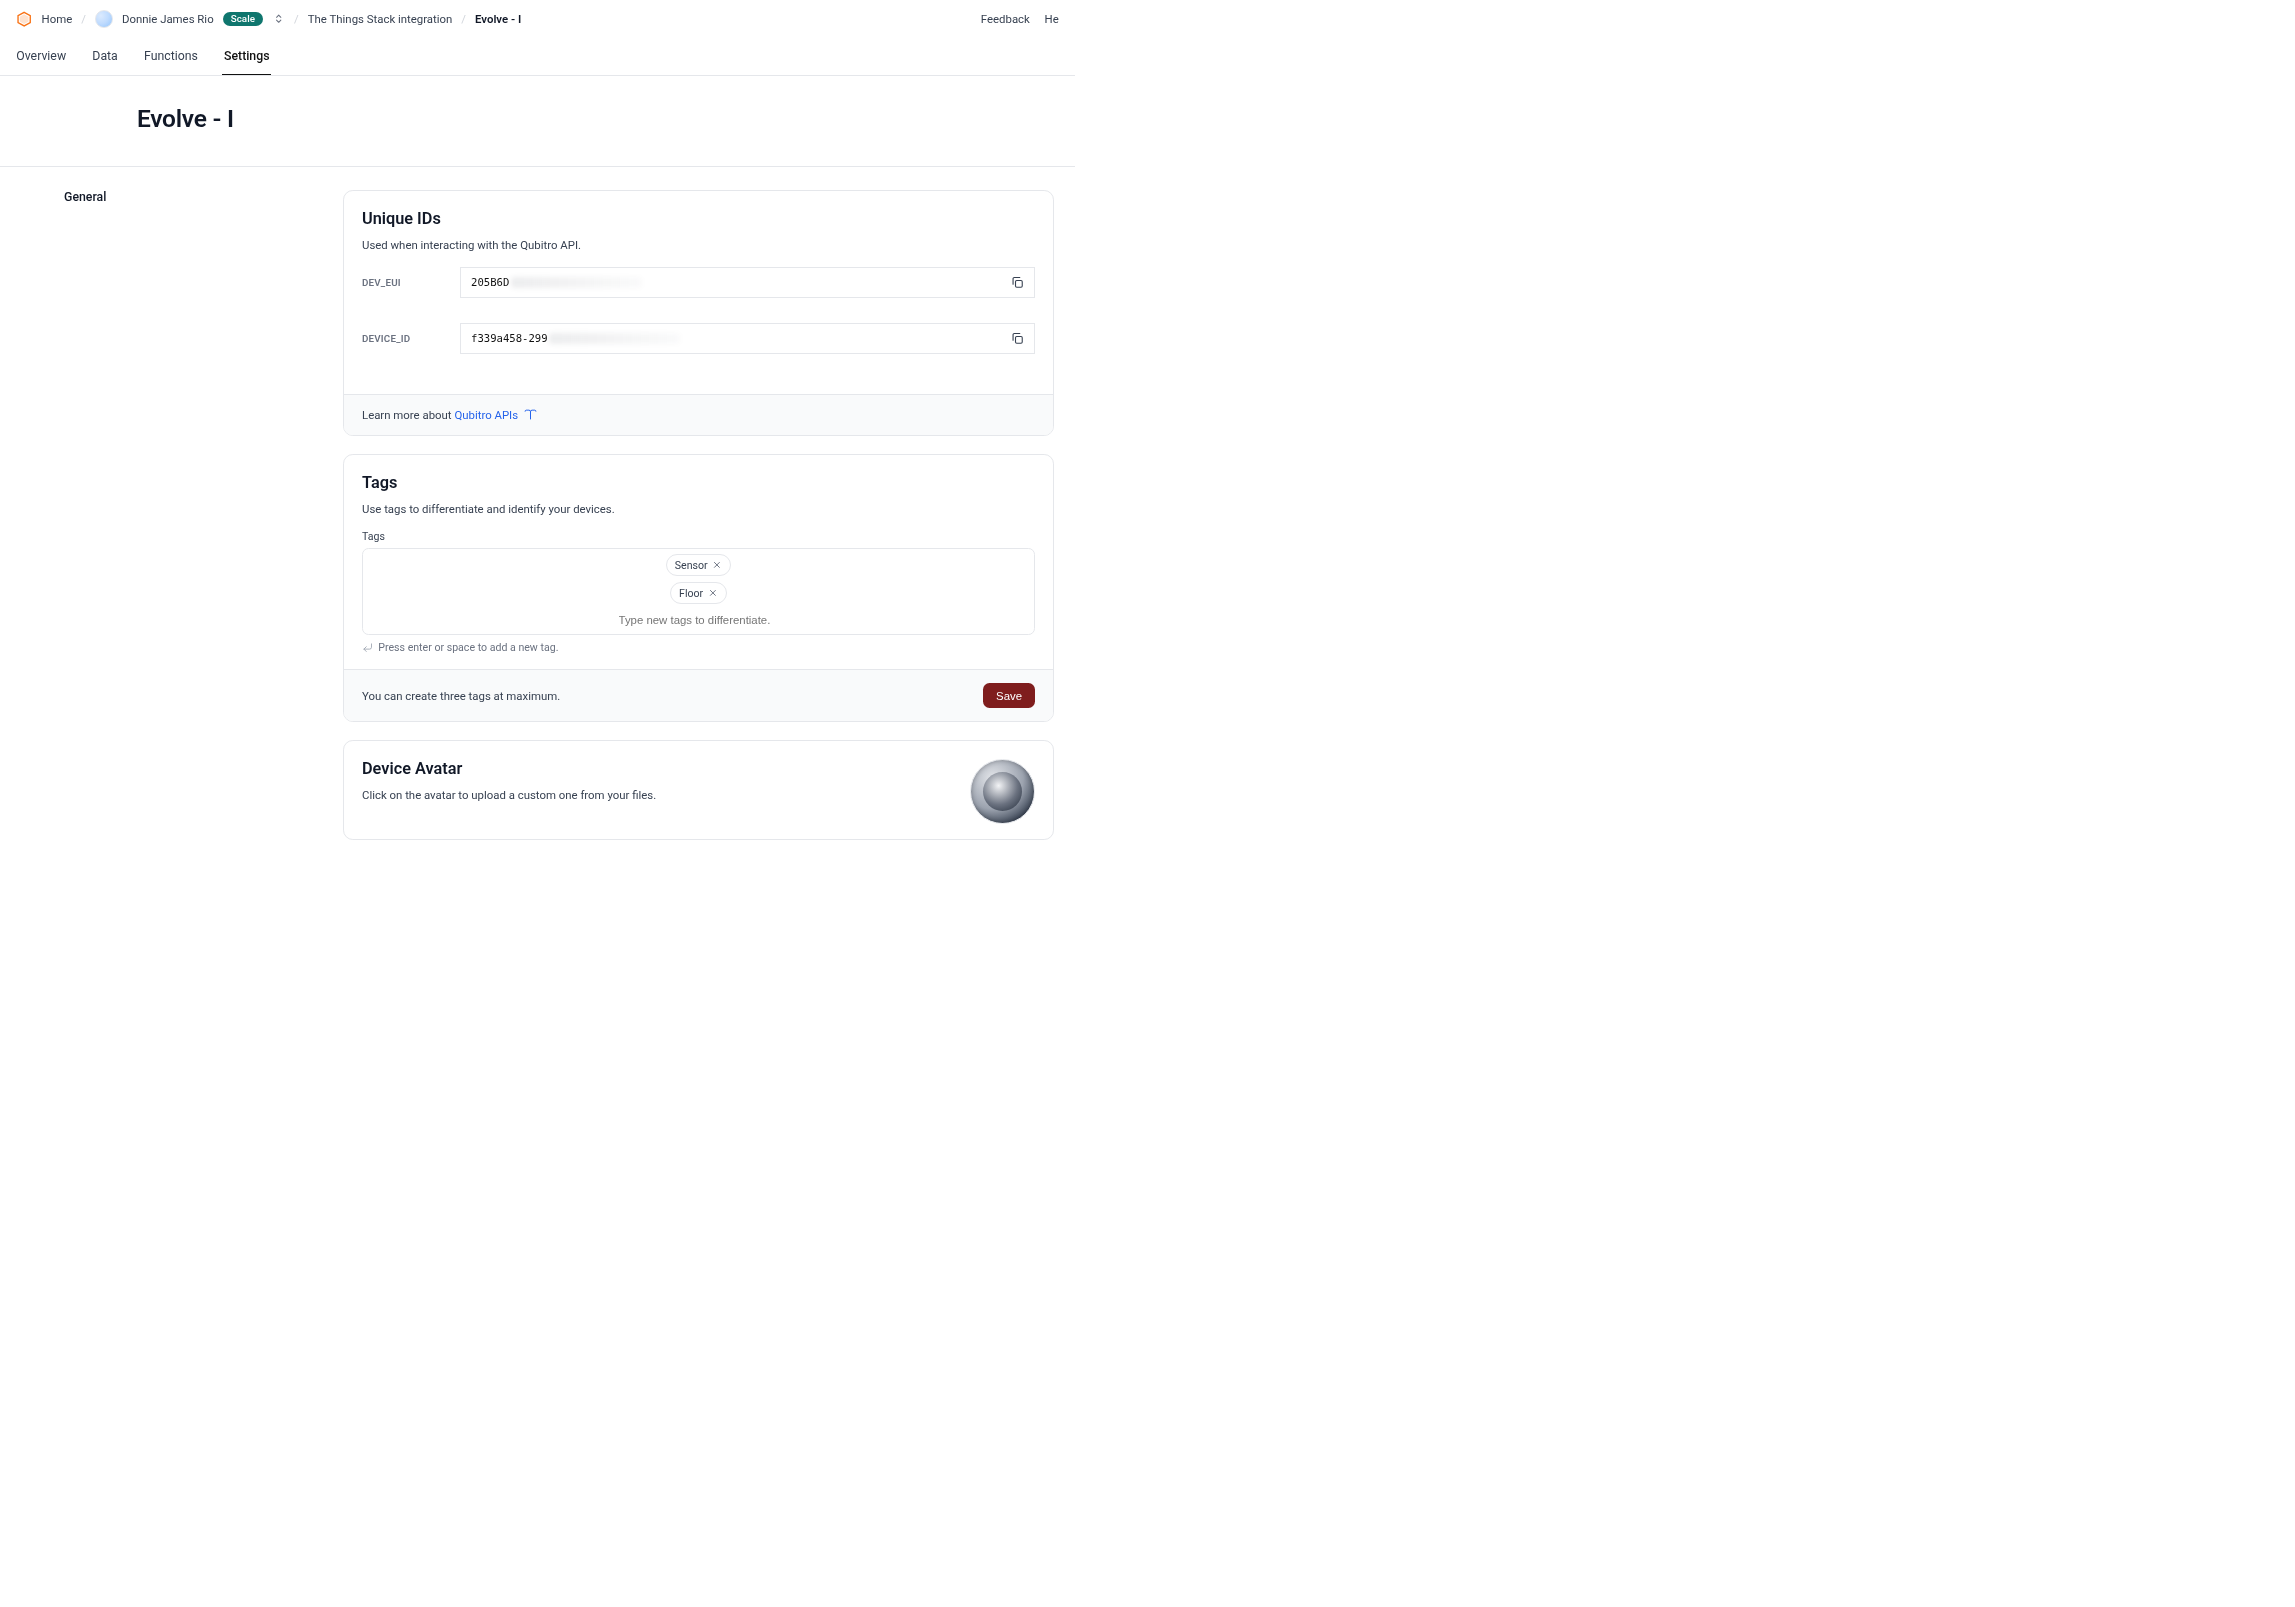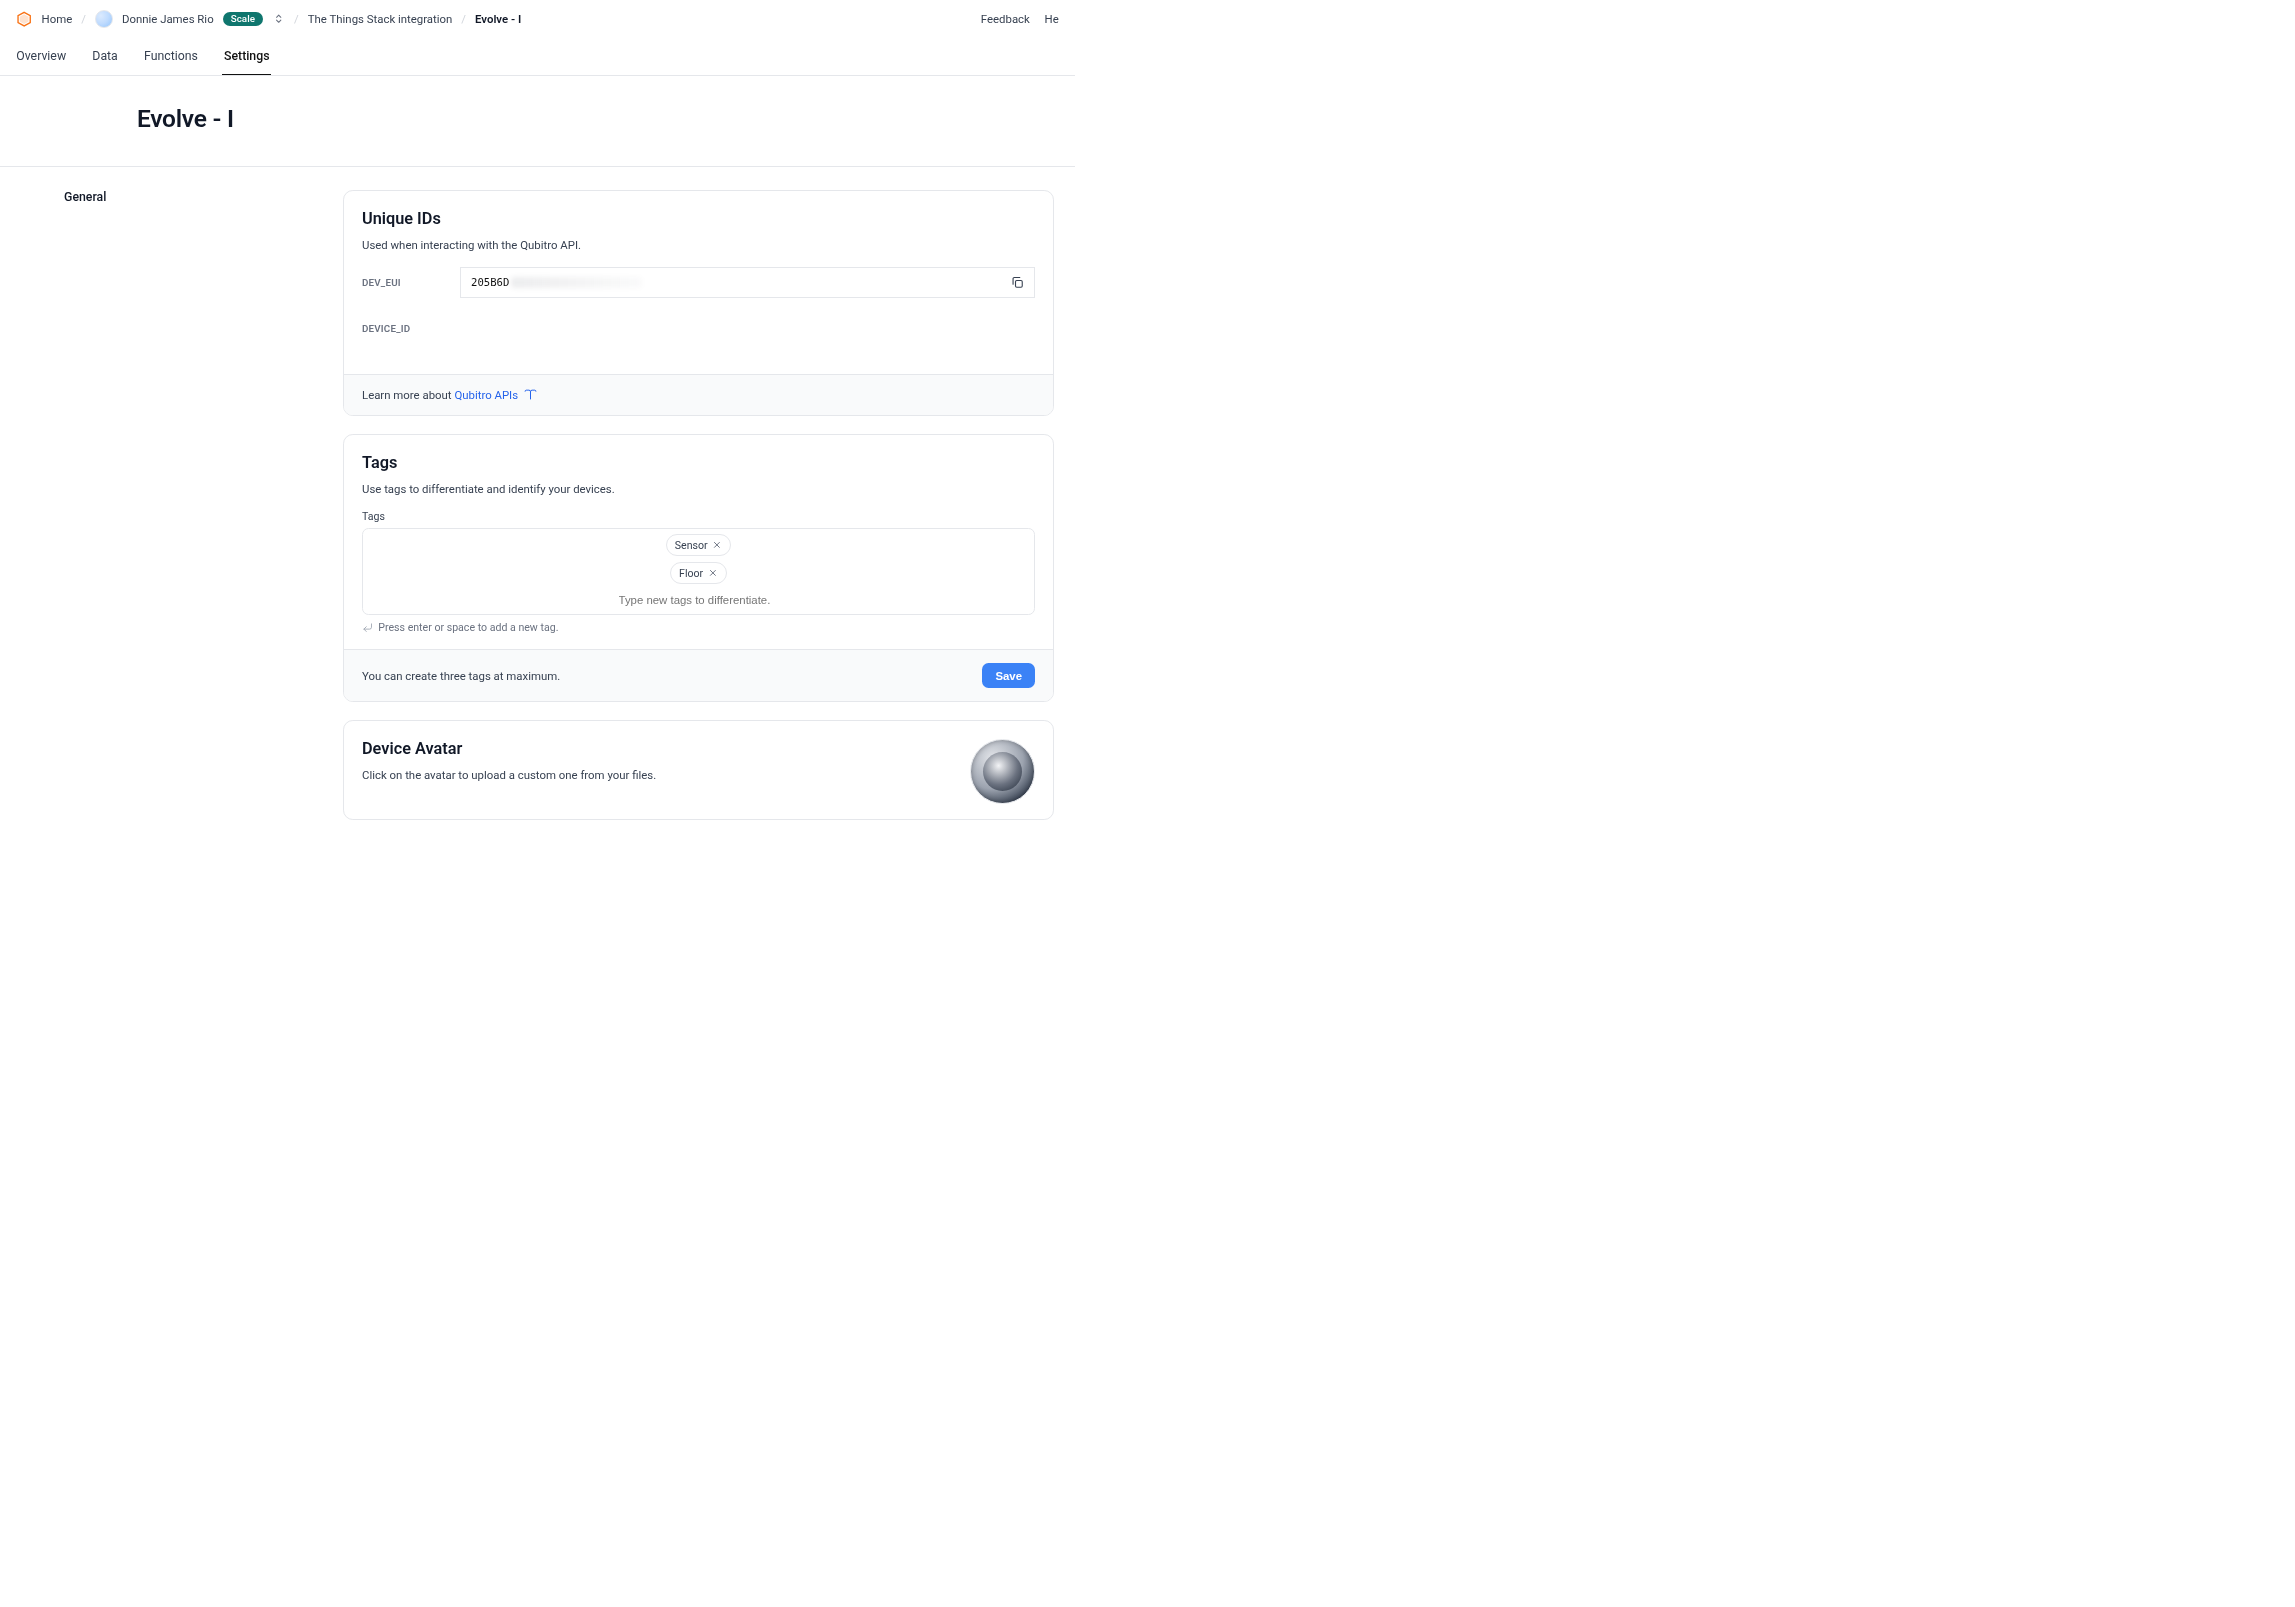--- a/index.html
+++ b/index.html
@@ -95,21 +95,21 @@
 }
 .link { color:#2563EB; text-decoration:none; cursor:pointer; }
 .link svg { vertical-align:-1.6px; margin-left:3.3px; }
 .tags-container {
   border:0.8px solid #E5E7EB; border-radius:6.5px; padding:4.9px 8.2px; display:flex; align-items:center; flex-wrap:wrap; gap:6.5px;flex-direction:column;
 }
 .tag-chip { border:0.8px solid #E5E7EB; border-radius:816px; padding:3.3px 8.2px; font-size:10.6px; display:flex; align-items:center; gap:4.9px; color:#374151; }
 .tag-x { width:9.8px; height:9.8px; color:#6B7280; cursor:pointer; }
 .tags-input { border:none; outline:none; font-size:11.4px; color:#374151; flex:1; min-width:163px; padding:3.3px 1.6px; }
 .hint-row { display:flex; align-items:center; gap:4.9px; font-size:10.6px; color:#6B7280; margin-top:6.5px; }
-.save-btn { background:#3b82f6; color:#fff; border:none; border-radius:6.5px; padding:6.5px 13px; font-size:11.4px; font-weight:700; cursor:pointer; }
+.save-btn { background:#7f1d1d; color:#fff; border:none; border-radius:6.5px; padding:6.5px 13px; font-size:11.4px; font-weight:400; cursor:pointer; }
 .small-label { font-size:10.6px; color:#374151; margin-bottom:4.9px; }
 .avatar-card-body { display:flex; justify-content:space-between; align-items:flex-start; }
 .device-avatar {
   width:65px; height:65px; border-radius:50%; border:0.8px solid #E5E7EB;
   background: radial-gradient(circle at 35% 30%, #e5e7eb, #9ca3af 50%, #374151 80%);
   box-shadow: inset 0 0 4.9px rgba(0,0,0,0.3);
   cursor:pointer;
   display:flex; align-items:center; justify-content:center;
 }
 .device-avatar-inner {
@@ -184,20 +184,30 @@
               <svg viewBox="0 0 24 24" width="14.7" height="14.7" fill="none" stroke="currentColor" stroke-width="1.8" stroke-linecap="round" stroke-linejoin="round">
                 <rect x="9" y="9" width="11" height="11" rx="2"></rect>
                 <path d="M5 15V6a2 2 0 0 1 2-2h9"></path>
               </svg>
             </span>
           </div>
         </div>
 
         <div class="field-row">
           <div class="field-label">DEVICE_ID</div>
+          <div class="field-input-wrap">
+            <span class="field-value">f339a458-299</span>
+            <span class="field-blur"></span>
+            <span class="copy-icon">
+              <svg viewBox="0 0 24 24" width="14.7" height="14.7" fill="none" stroke="currentColor" stroke-width="1.8" stroke-linecap="round" stroke-linejoin="round">
+                <rect x="9" y="9" width="11" height="11" rx="2"></rect>
+                <path d="M5 15V6a2 2 0 0 1 2-2h9"></path>
+              </svg>
+            </span>
+          </div>
         </div>
       </div>
       <div class="card-footer">
         <div>
           <span>Learn more about </span>
           <a class="link">
             <span>Qubitro APIs</span>
             <svg viewBox="0 0 24 24" width="13" height="13" fill="none" stroke="#2563EB" stroke-width="1.8" stroke-linecap="round" stroke-linejoin="round">
               <path d="M2 6a2 2 0 0 1 2-2h5a3 3 0 0 1 3 3v13"></path>
               <path d="M22 6a2 2 0 0 0-2-2h-5a3 3 0 0 0-3 3v13"></path>

